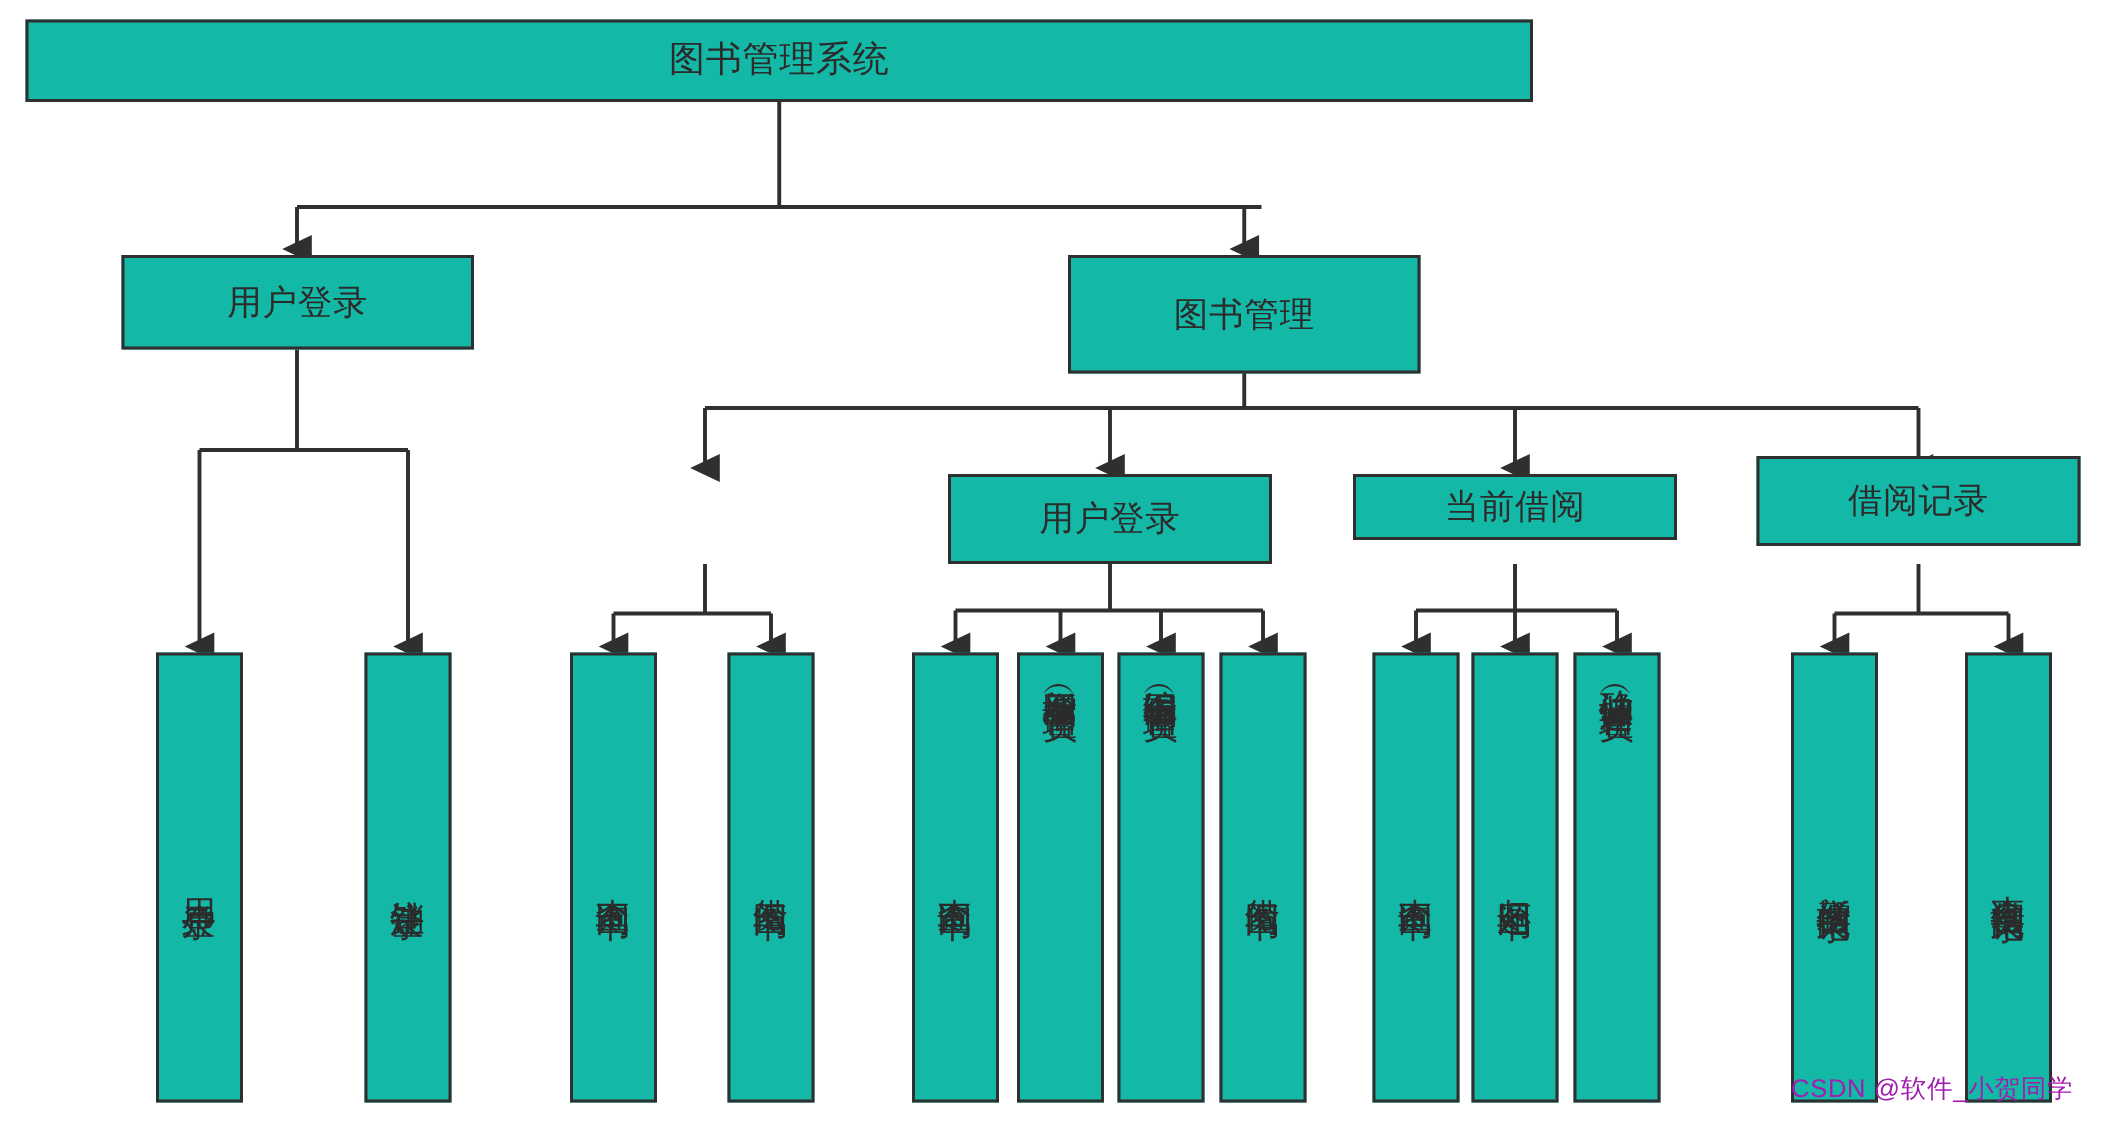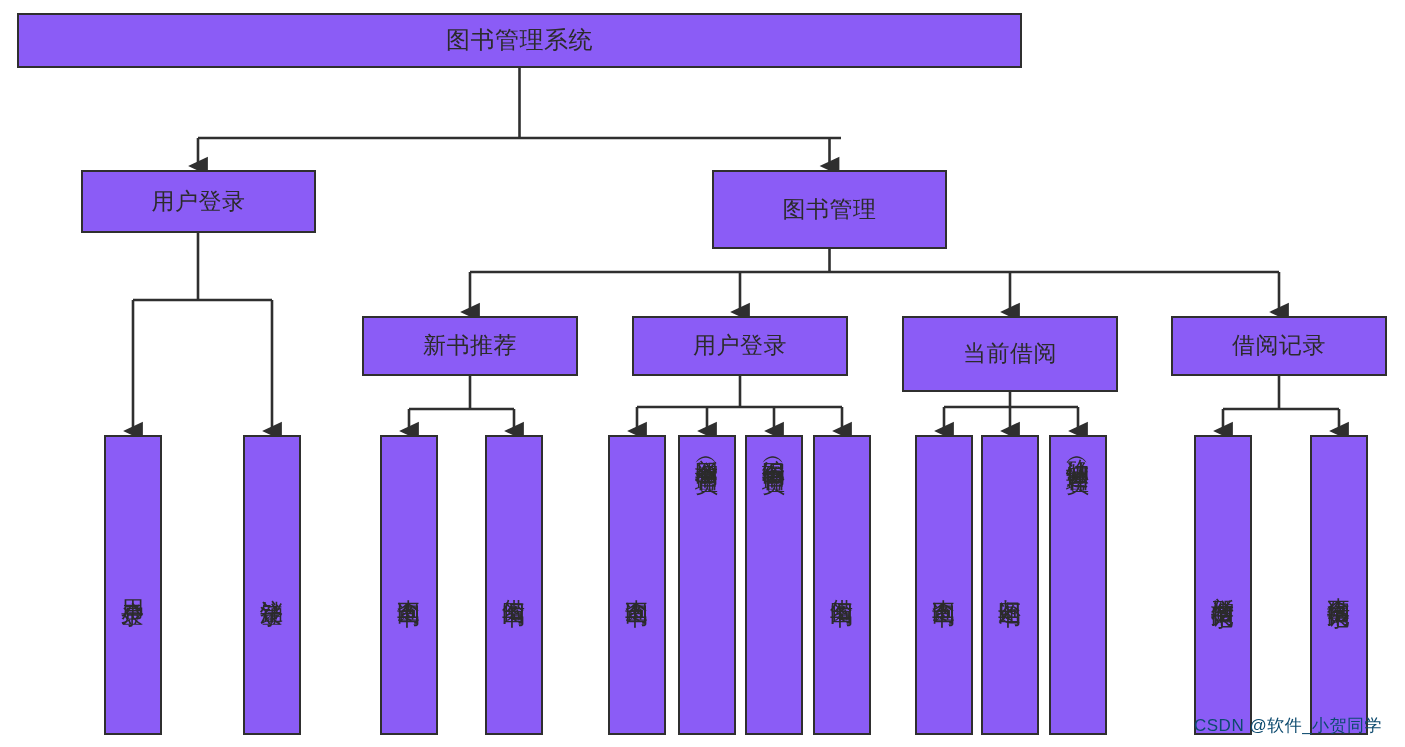--- a/index.html
+++ b/index.html
@@ -22,21 +22,21 @@
     position: absolute;
     left: 0;
     top: 0;
     width: 1405px;
     height: 747px;
   }
   .node {
     position: absolute;
     box-sizing: border-box;
     border: 2px solid #2f2f2f;
-    background: #8b5cf6;
+    background: #14b8a6;
     display: flex;
     align-items: center;
     justify-content: center;
     color: #2b2b2b;
   }
   .node-label {
     display: block;
     text-align: center;
     line-height: 1.18;
     color: #2b2b2b;
@@ -65,21 +65,21 @@
     white-space: nowrap;
   }
   
   .node.vert.center-text {
     align-items: center;
     padding-top: 0;
   }
   .watermark {
     position: absolute;
     font-size: 17px;
-    color: #0c4a6e;
+    color: #a21caf;
     white-space: nowrap;
     letter-spacing: 0.5px;
     pointer-events: none;
   }
 </style>
 </head>
 <body>
 
 <div id="diagram-canvas">
 
@@ -138,33 +138,30 @@
   </div>
 
   <div class="node horiz" style="left:81px; top:170px; width:235px; height:63px;">
     <span class="node-label">用户登录</span>
   </div>
 
   <div class="node horiz" style="left:712px; top:170px; width:235px; height:79px;">
     <span class="node-label">图书管理</span>
   </div>
 
-  <div class="node horiz" style="left:362px; top:316px; width:216px; height:60px;">
-    <span class="node-label">新书推荐</span>
-  </div>
 
   <div class="node horiz" style="left:632px; top:316px; width:216px; height:60px;">
     <span class="node-label">用户登录</span>
   </div>
 
-  <div class="node horiz" style="left:902px; top:316px; width:216px; height:76px;">
+  <div class="node horiz" style="left:902px; top:316px; width:216px; height:44px;">
     <span class="node-label">当前借阅</span>
   </div>
 
-  <div class="node horiz" style="left:1171px; top:316px; width:216px; height:60px;">
+  <div class="node horiz" style="left:1171px; top:304px; width:216px; height:60px;">
     <span class="node-label">借阅记录</span>
   </div>
 
   <div class="node vert center-text" style="left:104px; top:435px; width:58px; height:300px;">
     <span class="node-label">用户登录</span>
   </div>
 
   <div class="node vert center-text" style="left:243px; top:435px; width:58px; height:300px;">
     <span class="node-label">注销登录</span>
   </div>

